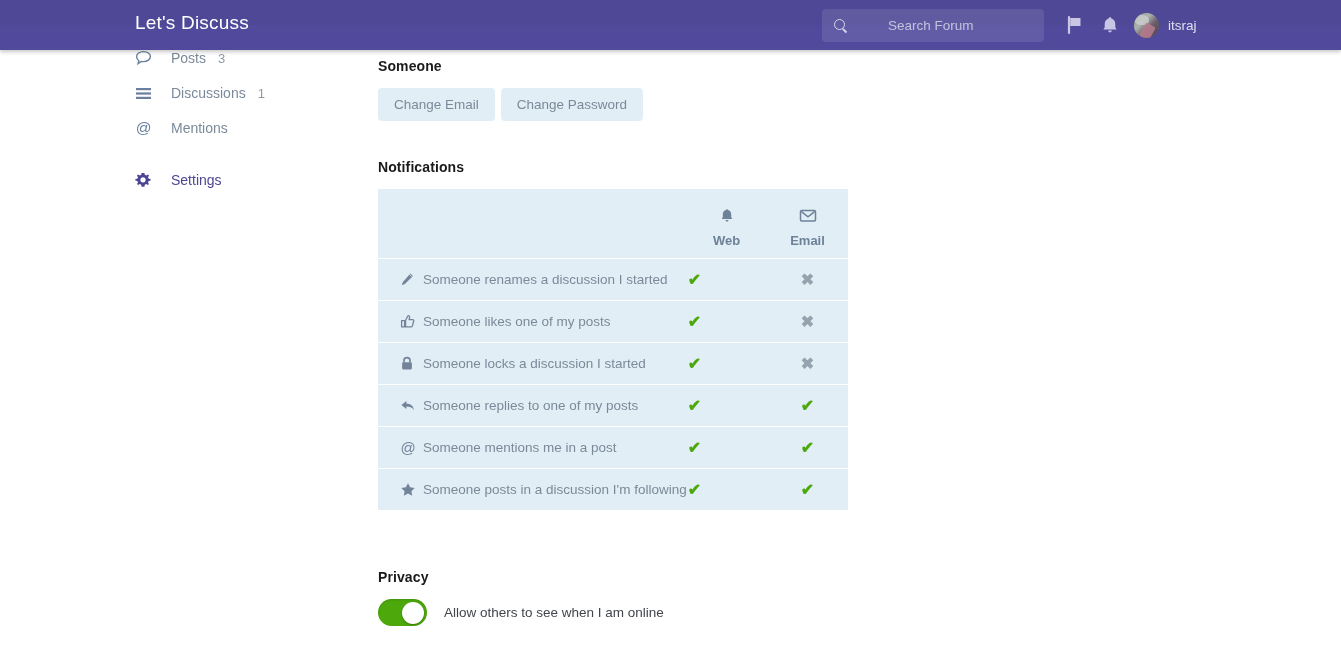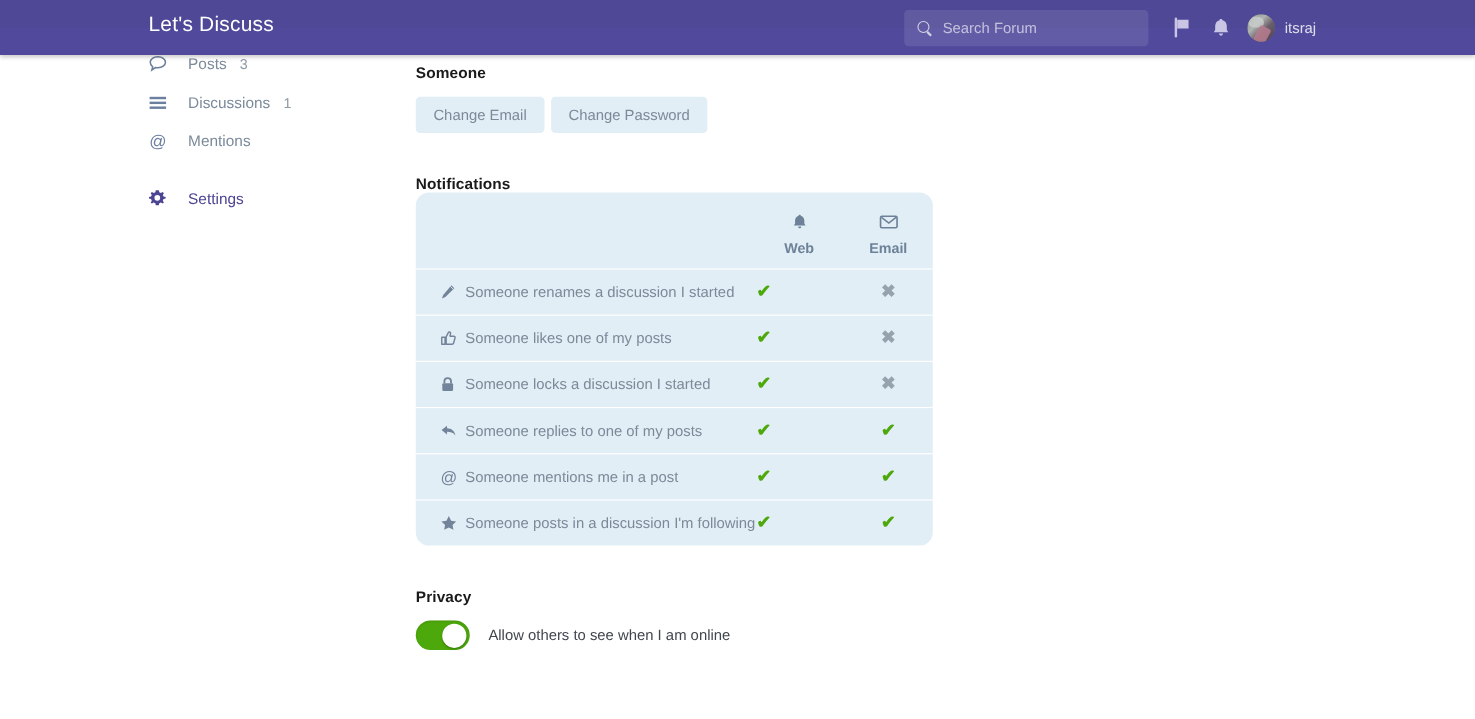--- a/index.html
+++ b/index.html
@@ -36,20 +36,21 @@
     left: 822px;
     top: 9px;
     width: 222px;
     height: 33px;
     background: rgba(255,255,255,0.10);
     border-radius: 4px;
     display: flex;
     align-items: center;
     padding-left: 11px;
     cursor: text;
+    gap: 31px;
   }
   .search-icon {
     width: 15px; height: 15px;
     display: inline-block;
     position: relative;
     flex: 0 0 auto;
     margin-right: 9px;
   }
   .search-icon::before {
     content: "";
@@ -197,23 +198,24 @@
     height: 33px;
     font-size: 13.5px;
     color: #7b8a99;
     font-family: "Liberation Sans", sans-serif;
     cursor: pointer;
     white-space: nowrap;
   }
 
   
   .notif-table {
+    margin-top: 14px;
     width: 470px;
     background: #E2EEF6;
-    border-radius: 12px;
+    border-radius: 0;
     overflow: hidden;
   }
   .notif-head {
     display: flex;
     height: 69px;
     align-items: flex-end;
     padding-bottom: 9px;
   }
   .nh-spacer { flex: 1 1 auto; }
   .nh-col {
@@ -495,21 +497,21 @@
           </span>
           <span class="nr-label">Someone posts in a discussion I'm following</span>
         </div>
         <div class="nr-cell mark-on">✔</div>
         <div class="nr-cell mark-on">✔</div>
       </div>
     </div>
 
   </div>
 
-  <div style="margin-top:38px;">
+  <div style="margin-top:59px;">
     <div class="section-title">Privacy</div>
     <div class="toggle-row" style="margin-top:14px;">
       <div class="toggle">
         <div class="knob"></div>
       </div>
       <div class="toggle-label">Allow others to see when I am online</div>
     </div>
   </div>
 </div>
 

